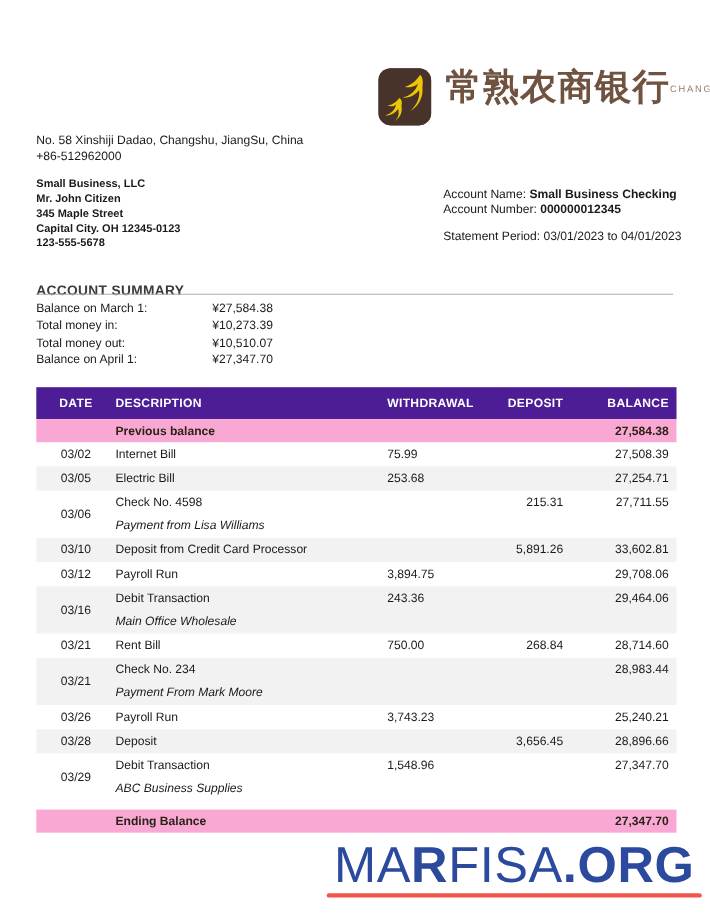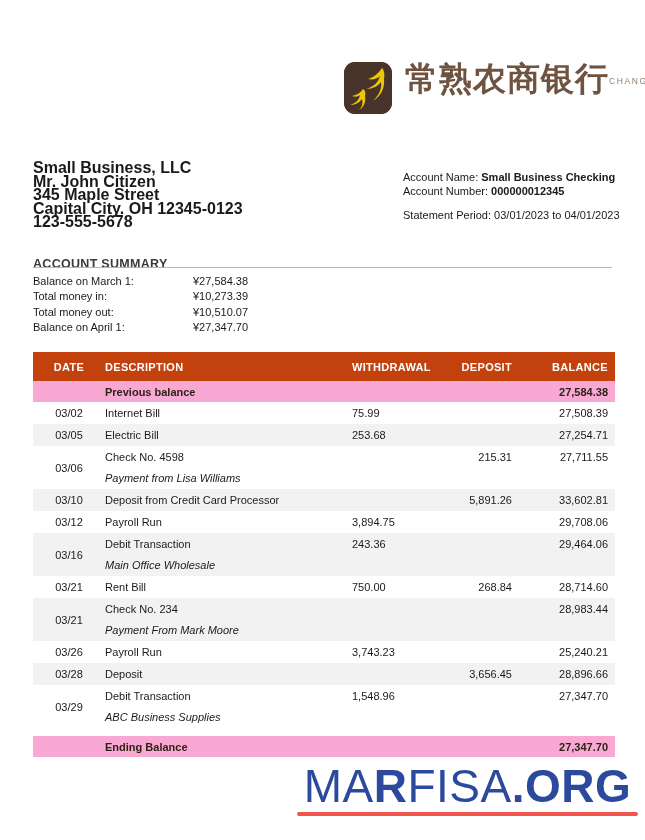--- a/index.html
+++ b/index.html
@@ -10,38 +10,38 @@
 
   
   .logo-row { position:absolute; top:62px; left:344px; display:flex; align-items:flex-start; gap:13px; }
   .logo-tile { width:48px; height:52px; border-radius:11px; background:#48332a; display:block; }
   .logo-text { display:flex; flex-direction:row;align-items:center; }
   .bank-cn { font-size:33px; line-height:34px; font-weight:bold; color:#6f5340; letter-spacing:1px; white-space:nowrap; }
   .bank-en { font-size:8.5px; letter-spacing:1.6px; color:#957f6c; margin-top:3px; white-space:nowrap; }
 
   
   .bank-address { position:absolute; top:122px; left:33px; font-size:11px; line-height:13.5px; }
-  .customer { position:absolute; top:161px; left:33px; font-size:16px; line-height:13px; font-weight:bold; }
+  .customer { position:absolute; top:161px; left:33px; font-size:10px; line-height:13px; font-weight:bold; }
   .customer div { margin-bottom:0.5px; }
 
   .account-info { position:absolute; top:171px; left:403px; font-size:11px; line-height:13.5px; }
   .account-info b { font-weight:bold; }
   .period { position:absolute; top:209px; left:403px; font-size:11px; }
 
   
   .summary-title { position:absolute; top:257px; left:33px; font-size:12.5px; font-weight:bold; color:#3a3a3a; letter-spacing:0.3px; }
   .summary-rule { position:absolute; top:267px; left:33px; width:579px; height:1px; background:#b5b5b5; }
   .summary-rows { position:absolute; top:273px; left:33px; width:300px; font-size:11px; }
   .summary-row { display:flex; height:15.5px; align-items:center; }
   .summary-row .lbl { width:160px; }
   .summary-row .val { }
 
   
   .table { position:absolute; top:352px; left:33px; width:582px; font-size:11px; }
-  .thead { display:flex; align-items:center; background:#c2410c; color:#ffffff; height:29px; font-weight:bold; letter-spacing:0.3px; }
+  .thead { display:flex; align-items:center; background:#4c1d95; color:#ffffff; height:29px; font-weight:bold; letter-spacing:0.3px; }
   .c { flex:none; }
   .c.date { width:72px; text-align:center; }
   .c.desc { width:247px; text-align:left; }
   .c.wd   { width:81px;  text-align:left; }
   .c.dep  { width:79px;  text-align:right; }
   .c.bal  { width:96px;  text-align:right; }
 
   .yellow-row { display:flex; align-items:center; background:#f9a8d4; height:21px; font-weight:bold; color:#2b2416; }
 
   .trow { display:flex; padding:4px 0; align-items:flex-start; }
@@ -70,20 +70,24 @@
         <path d="M38 6 C34 12 30 15 24 17 C29 18 33 17 36 14 C34 21 29 25 22 27 C29 27 34 24 37 20 C38 27 35 33 29 39 C37 34 41 26 40 17 C41 12 40 8 38 6 Z"></path>
         <path d="M19 27 C16 31 13 33 8 34 C11 35 14 35 16 33 C15 38 12 41 6 43 C11 43 15 41 18 37 C19 42 18 45 15 48 C20 45 22 40 21 34 C22 31 21 28 19 27 Z"></path>
       </g>
     </svg>
     <div class="logo-text">
       <div class="bank-cn">常熟农商银行</div>
       <div class="bank-en">CHANGSHU RURAL COMMERCIAL BANK</div>
     </div>
   </div>
 
+  <div class="bank-address">
+    <div>No. 58 Xinshiji Dadao, Changshu, JiangSu, China</div>
+    <div>+86-512962000</div>
+  </div>
 
   <div class="customer">
     <div>Small Business, LLC</div>
     <div>Mr. John Citizen</div>
     <div>345 Maple Street</div>
     <div>Capital City. OH 12345-0123</div>
     <div>123-555-5678</div>
   </div>
 
   <div class="account-info">

